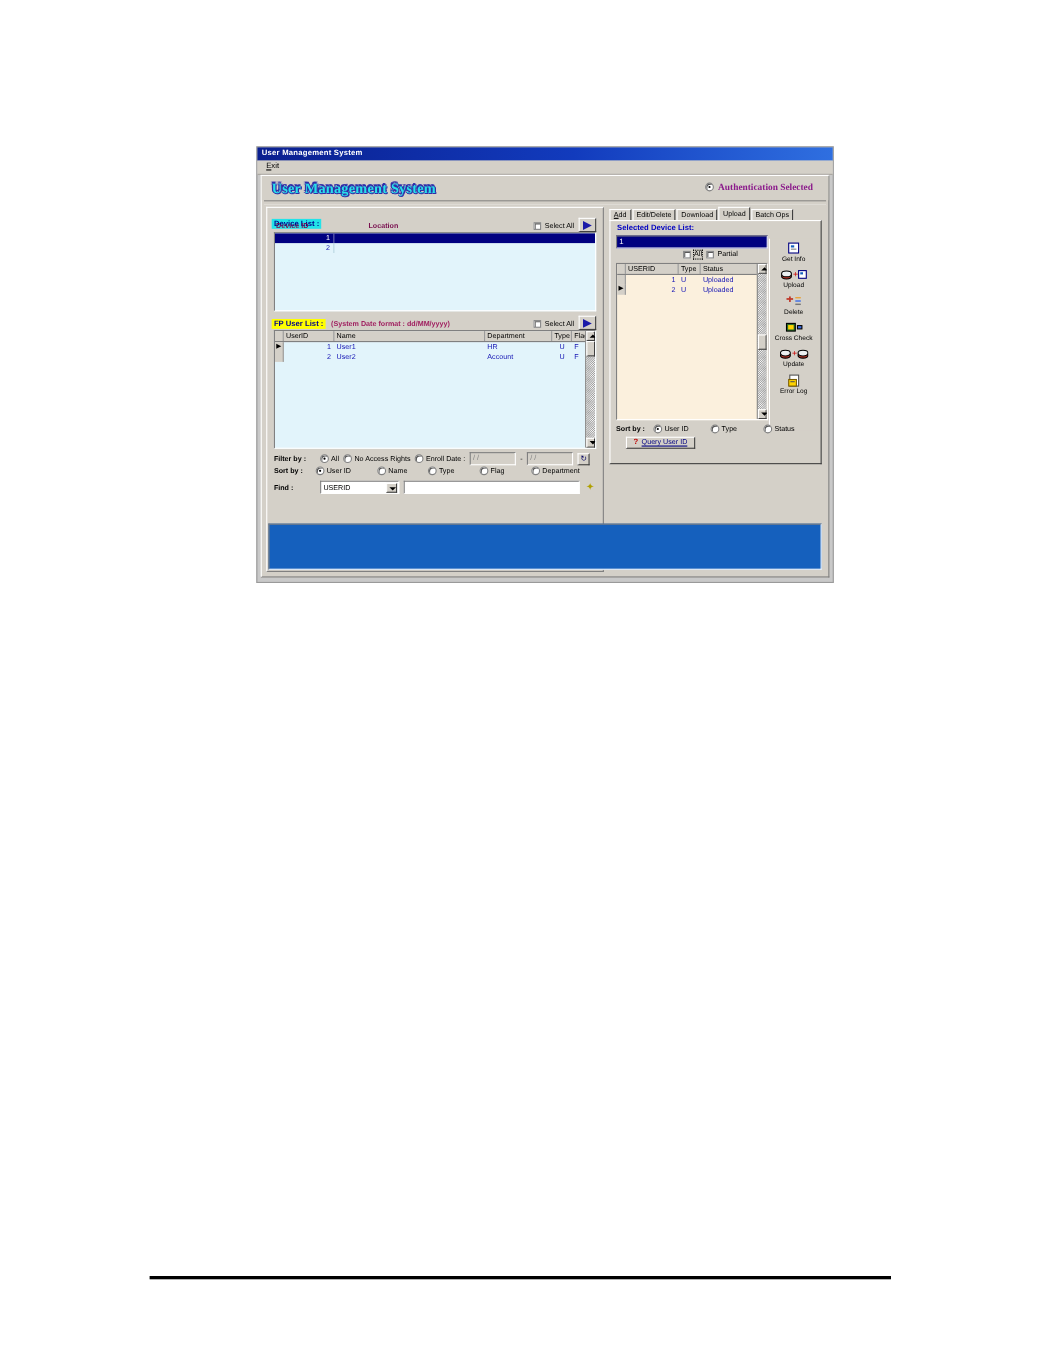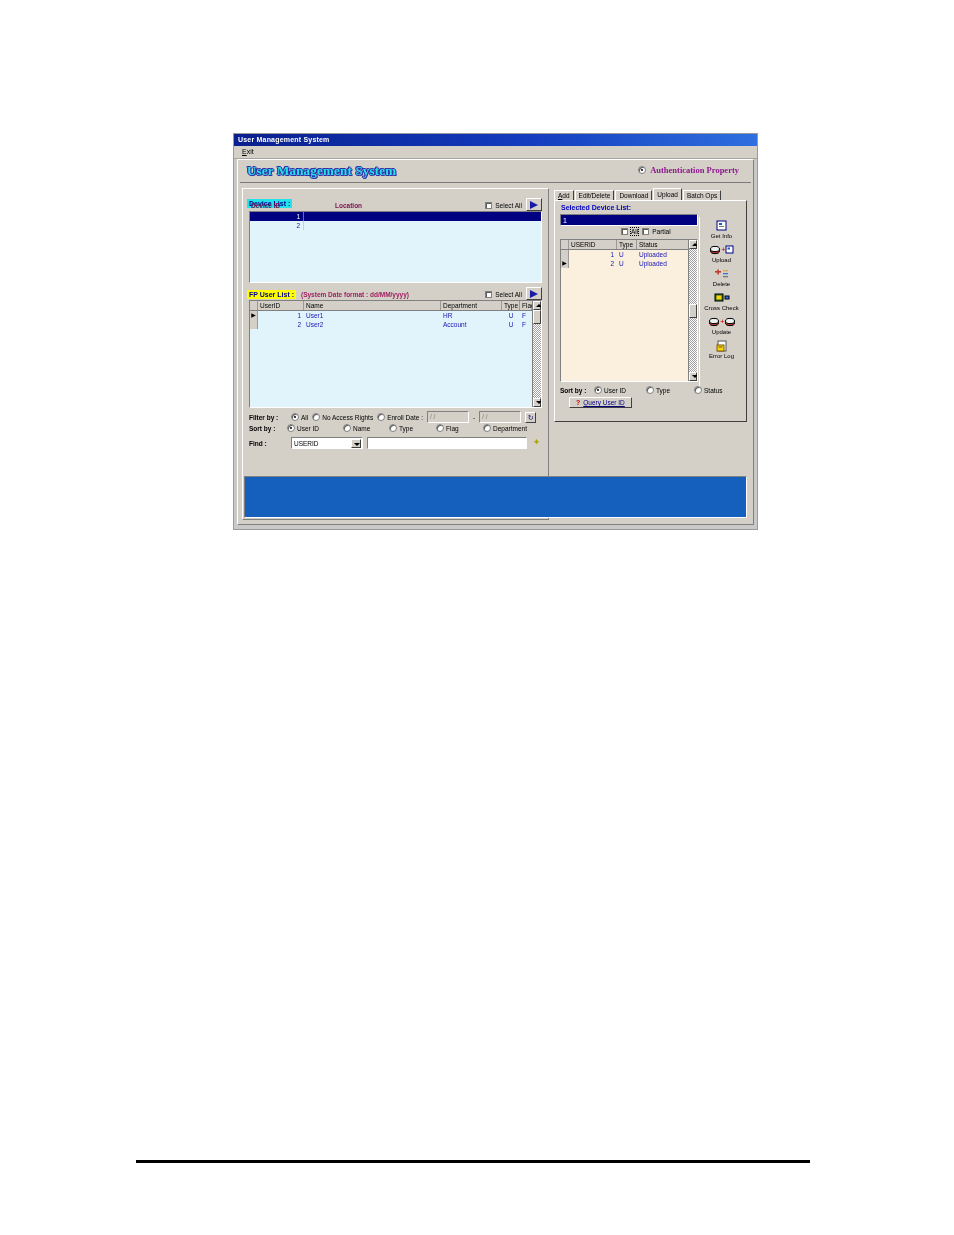--- a/index.html
+++ b/index.html
@@ -261,21 +261,21 @@
   <div class="menubar">
     <span class="menu-item"><u>E</u><span>xit</span></span>
   </div>
 
   <div class="client">
 
     <div class="headband">
       <div class="app-heading">User Management System</div>
       <div class="auth-prop">
         <span class="radio on"></span>
-        <span class="lbl">Authentication Property</span>
+        <span class="lbl">Authentication Selected</span>
       </div>
     </div>
     <div class="hr-double"></div>
 
     <div class="body-area">
 
       <div class="panel-left">
 
         <div style="position:absolute;left:4px;top:3px;">
           <span class="lbl-cyan">Device List :</span>

